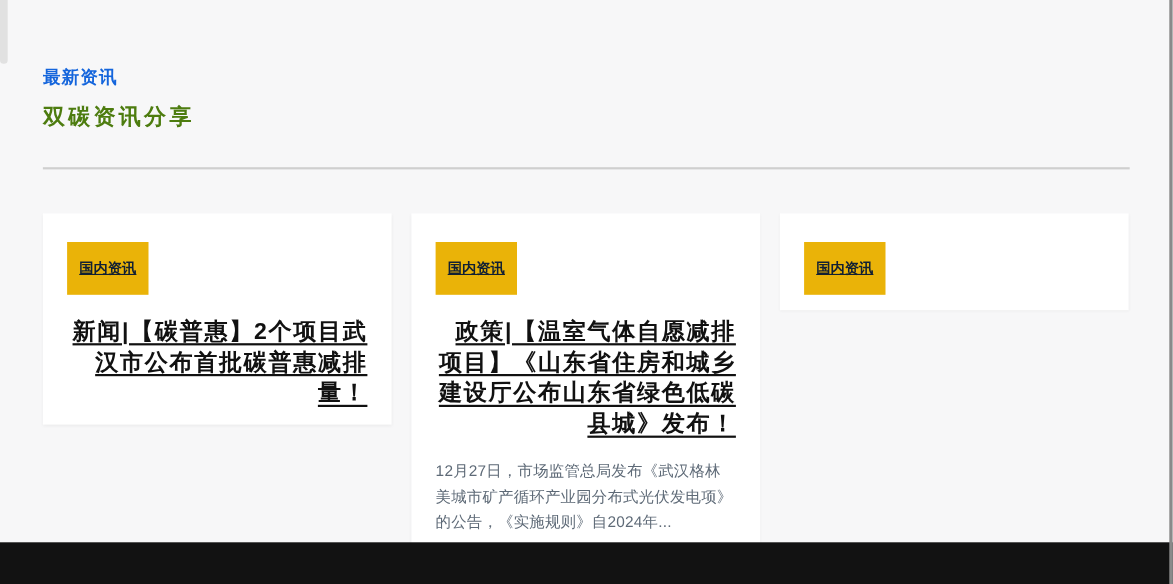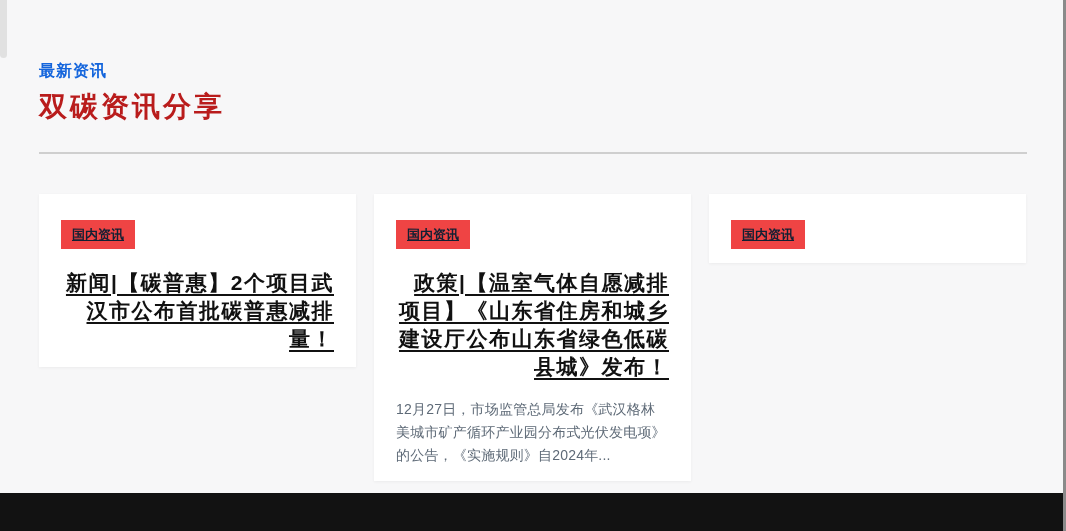--- a/index.html
+++ b/index.html
@@ -40,22 +40,22 @@
   .eyebrow {
     color: #1465dc;
     font-size: 16px;
     font-weight: bold;
     letter-spacing: 1px;
     line-height: 20px;
     cursor: pointer;
   }
   .page-title {
     margin: 6px 0 0 0;
-    color: #b91c1c;
-    font-size: 28px;
+    color: #4d7c0f;
+    font-size: 20px;
     font-weight: 800;
     letter-spacing: 3px;
     line-height: 40px;
   }
   .divider {
     margin-top: 25px;
     height: 0;
     border-top: 2px solid #cfcfcf;
   }
   .cards {
@@ -66,22 +66,22 @@
   }
   .card {
     width: 317px;
     box-sizing: border-box;
     background: #ffffff;
     padding: 26px 22px 14px 22px;
     box-shadow: 0 1px 3px rgba(0,0,0,0.05);
   }
   .badge {
     display: inline-block;
-    background: #ef4444;
-    padding: 5px 11px;
+    background: #eab308;
+    padding: 15px 11px;
     cursor: pointer;
   }
   .badge span {
     color: #122033;
     font-size: 13px;
     font-weight: bold;
     text-decoration: underline;
     line-height: 18px;
   }
   .card-title {

